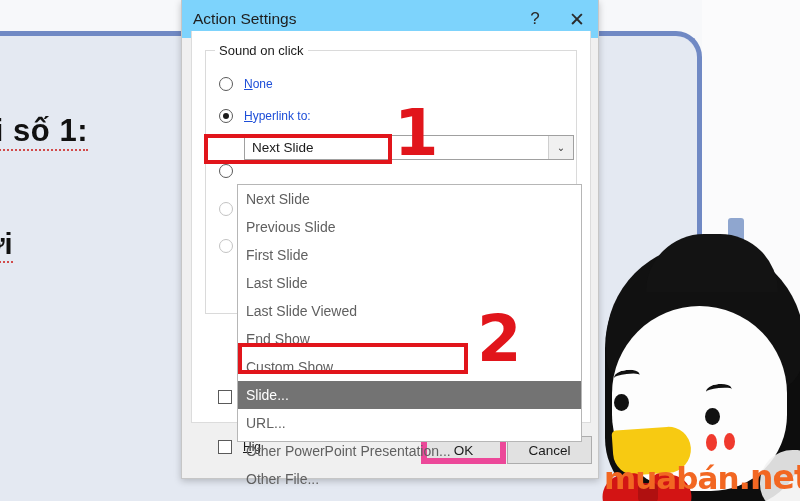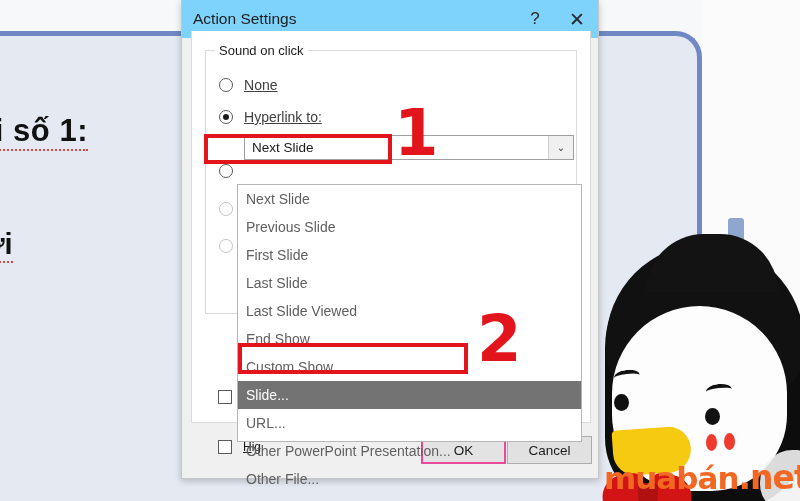--- a/index.html
+++ b/index.html
@@ -262,23 +262,22 @@
     background: #ffffff;
     padding: 0 4px;
     font-size: 13px;
     color: #1b1b1b;
   }
 
   .radio-row {
     position: absolute;
     display: flex;
     align-items: center;
-    font-size: 14px;
-    color: #404040;
-    text-decoration: underline;
+    font-size: 12px;
+    color: #1d4ed8;
   }
   .radio {
     width: 14px; height: 14px;
     border: 1.3px solid #5a5a5a;
     border-radius: 50%;
     background: #fff;
     margin-right: 11px;
     position: relative;
     flex: 0 0 auto;
   }
@@ -373,21 +372,21 @@
   .dlg-btn {
     position: absolute;
     width: 85px; height: 28px;
     font-size: 13.5px;
     color: #1b1b1b;
     background: #e1e1e1;
     border: 1px solid #adadad;
     display: flex; align-items: center; justify-content: center;
     cursor: default;
   }
-  #ok-button     { left: 239px; top: 14px; border: 2px solid #ec4899; background: #e3e3e3; }
+  #ok-button     { left: 239px; top: 14px; border: 6px solid #ec4899; background: #e3e3e3; }
   #cancel-button { left: 325px; top: 14px; }
 
   
   #dropdown-list {
     position: absolute;
     left: 237px; top: 184px;
     width: 345px; height: 258px;
     background: #ffffff;
     border: 1px solid #b6b6b6;
     z-index: 40;

